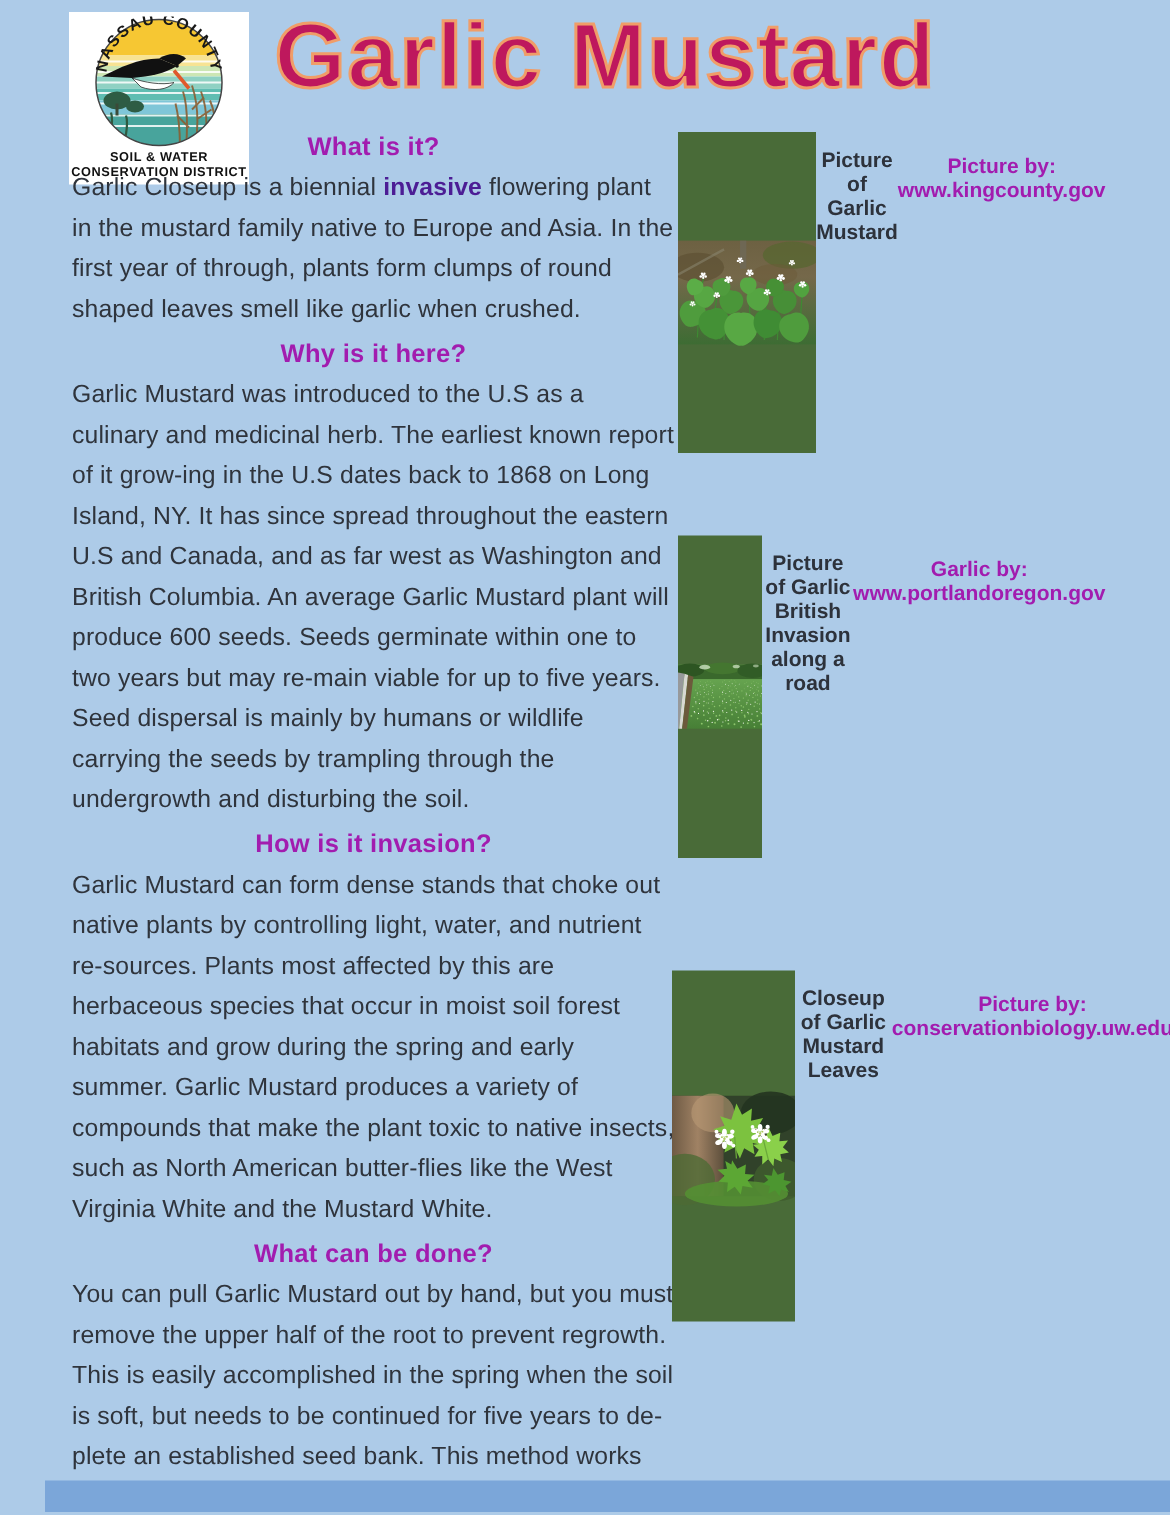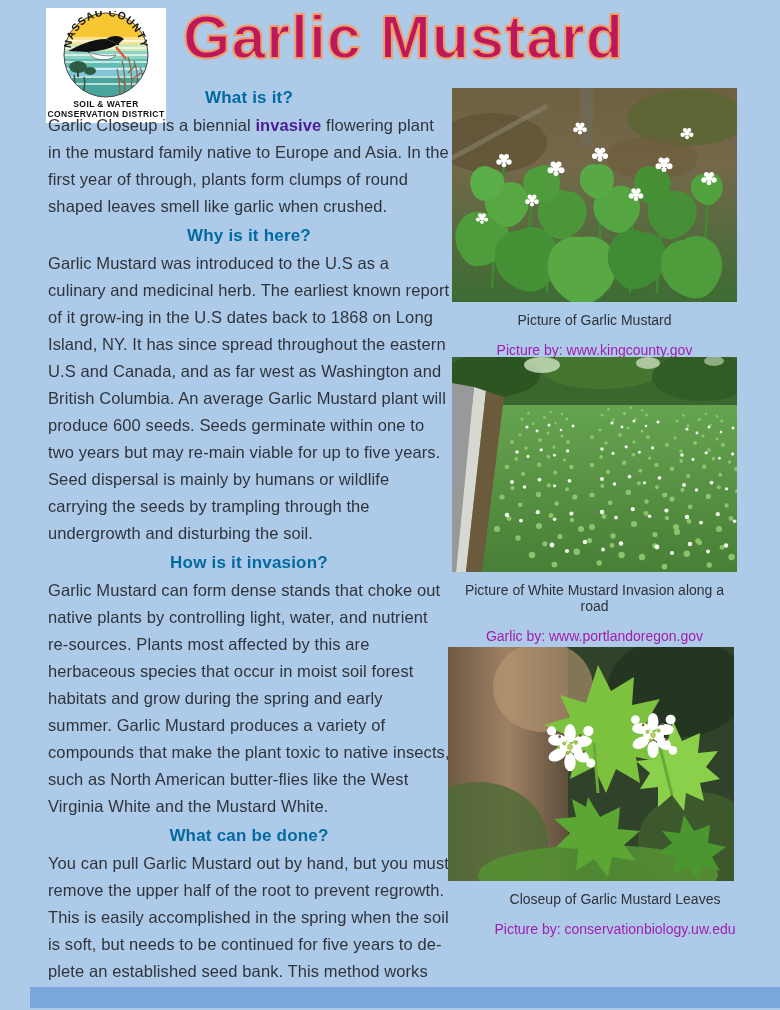--- a/index.html
+++ b/index.html
@@ -22,29 +22,29 @@
     position:absolute;left:183px;top:2px;width:560px;margin:0;
     font-size:61px;font-weight:800;letter-spacing:1px;
     color:#be185d;
     -webkit-text-stroke:2px #f09d68;
     font-family:"Liberation Sans",sans-serif;
   }
   .text-col{
     position:absolute;left:48px;top:84px;width:402px;
   }
   .text-col h2{
-    margin:4px 0 4px 0;font-size:17px;font-weight:bold;color:#0369a1;
+    margin:4px 0 4px 0;font-size:17px;font-weight:bold;color:#a21caf;
     text-align:center;letter-spacing:0.2px;
   }
   .text-col p{
     margin:2px 0 6px 0;font-size:16.5px;line-height:27px;color:#2f343c;
     letter-spacing:0.1px;
   }
   .text-col p b{color:#4c1d95;}
-  .fig{position:absolute;display:flex;flex-direction:column;}
+  .fig{position:absolute;display:flex;flex-direction:row;font-weight:bold;}
   .fig-img{display:block;background:#496b38;}
   .fig-caption{margin-top:10px;text-align:center;font-size:14px;color:#2d323b;}
   .fig-credit{margin-top:14px;text-align:center;font-size:14px;color:#a21caf;}
   #fig1{left:452px;top:88px;width:285px;}
   #fig2{left:452px;top:357px;width:285px;}
   #fig3{left:448px;top:647px;width:334px;}
   .footer-bar{
     position:absolute;left:30px;top:987px;width:750px;height:21px;
     background:#7ba6d9;
   }
@@ -258,21 +258,21 @@
       <use href="#wdots" transform="translate(60,125) scale(1.25)"></use>
         <use href="#wdots" transform="translate(150,122) scale(1.25)"></use>
       <use href="#wdots" transform="translate(232,128) scale(1.25)"></use>
         <use href="#wdots" transform="translate(55,158) scale(1.4)"></use>
       <use href="#wdots" transform="translate(150,155) scale(1.4)"></use>
         <use href="#wdots" transform="translate(235,160) scale(1.4)"></use>
       <use href="#wdots" transform="translate(100,188) scale(1.5)"></use>
         <use href="#wdots" transform="translate(205,190) scale(1.5)"></use>
     </g>
   </svg>
-  <figcaption class="fig-caption">Picture of White Mustard Invasion along a road</figcaption>
+  <figcaption class="fig-caption">Picture of Garlic British Invasion along a road</figcaption>
   <div class="fig-credit">Garlic by: www.portlandoregon.gov</div>
 </figure>
 
 <figure class="fig" id="fig3" style="margin:0;">
   <svg class="fig-img" width="286" height="234" viewBox="0 0 286 234">
     <defs>
       <linearGradient id="g3trunk" x1="0" y1="0" x2="1" y2="0">
         <stop offset="0" stop-color="#6e5a44"></stop>
           <stop offset="0.5" stop-color="#a08264"></stop>
           <stop offset="1" stop-color="#5d4f3c"></stop>

